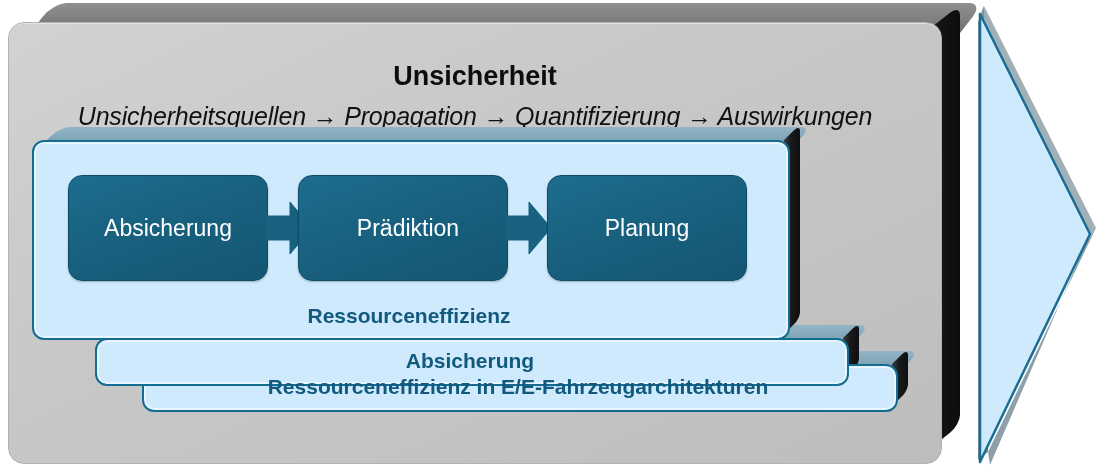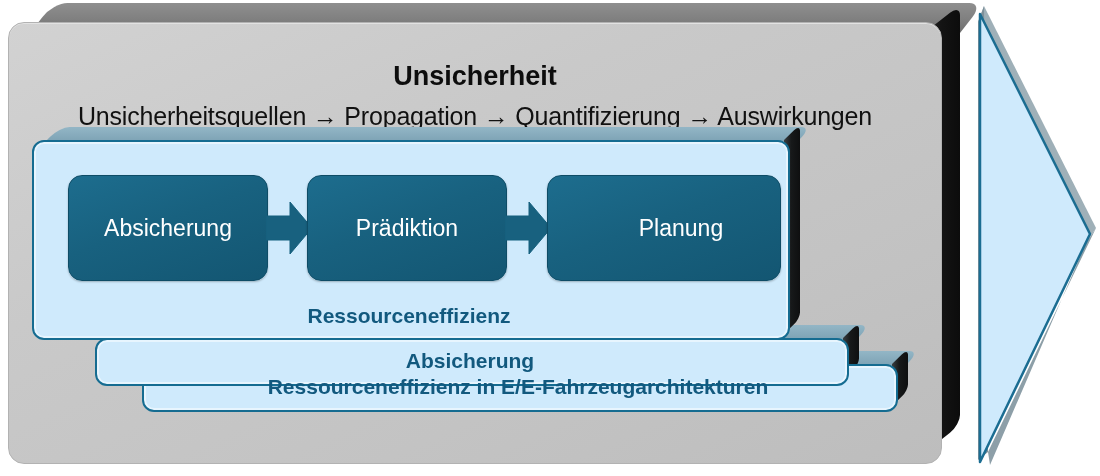--- a/index.html
+++ b/index.html
@@ -25,21 +25,21 @@
     background:linear-gradient(155deg,#d2d2d2 0%,#c9c9c9 35%,#c3c3c3 70%,#bdbdbd 100%);
     border:1px solid #b2b2b2;border-radius:16px;
     box-shadow:inset 0 1px 0 #e2e2e2;
   }
   .title{
     position:absolute;left:0;right:0;top:38px;text-align:center;
     font-size:27px;font-weight:bold;color:#0d0d0d;letter-spacing:0px;
   }
   .subtitle{
     position:absolute;left:0;right:0;top:79px;text-align:center;
-    font-size:25px;color:#111;letter-spacing:-0.2px;
+    font-size:25px;font-style:italic;color:#111;letter-spacing:-0.2px;
     white-space:nowrap;
   }
 
   
   .layer{position:absolute;}
   .layer .body{
     position:absolute;left:0;top:0;width:100%;height:100%;
     background:#cfeafc;border:2px solid #156c91;border-radius:12px;
     box-shadow:inset 0 0 0 2px #e7f5fe;
     z-index:3;
@@ -72,22 +72,22 @@
   .proc{
     position:absolute;top:175px;height:104px;
     background:linear-gradient(160deg,#1d6d8e 0%,#18617f 45%,#135672 100%);
     border:1px solid #0e4c66;border-radius:14px;
     color:#ffffff;font-size:23px;
     display:flex;align-items:center;justify-content:center;
     box-shadow:0 1px 2px rgba(0,0,0,.25);
     z-index:5;
   }
   #proc1{left:68px;width:198px;}
-  #proc2{left:307px;width:198px;}
-  #proc3{left:547px;width:198px;padding-left:34px;}
+  #proc2{left:298px;width:198px;padding-left:10px;}
+  #proc3{left:547px;width:198px;}
 
   .arrow{position:absolute;top:200px;width:46px;height:56px;z-index:5;}
   #arrow1{left:266px;}
   #arrow2{left:505px;}
 
   
   .tri-wrap{position:absolute;left:960px;top:0;width:140px;height:476px;z-index:6;}
 </style>
 </head>
 <body>

